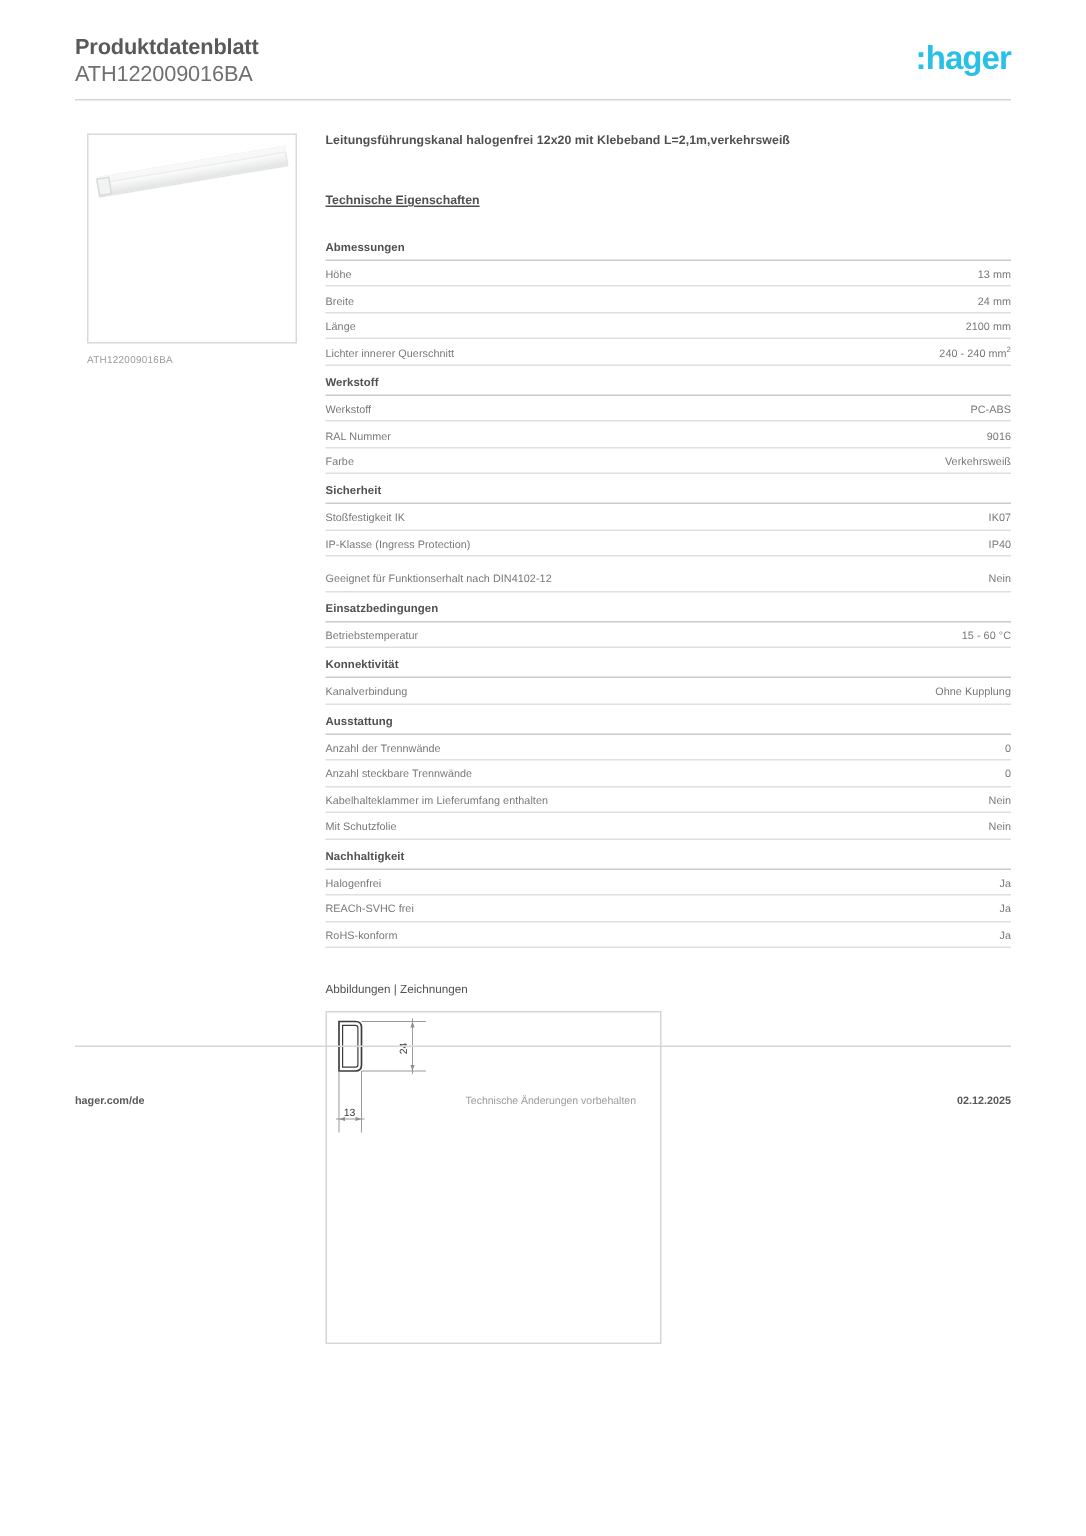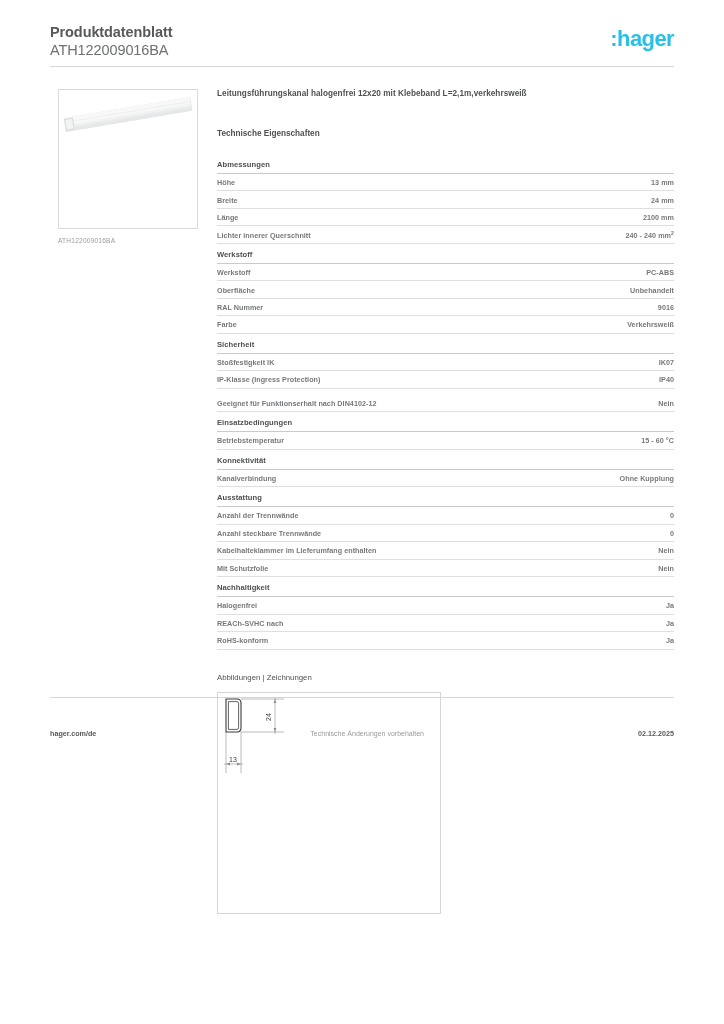--- a/index.html
+++ b/index.html
@@ -139,40 +139,40 @@
     font-weight: bold;
     color: #4f5052;
     letter-spacing: 0.05px;
     margin-bottom: 31px;
   }
   .tech-heading {
     font-size: 8.2px;
     font-weight: bold;
     color: #4f5052;
     margin-bottom: 22px;
+    text-decoration: underline;
   }
 
   .spec-group {
     margin-bottom: 6px;
   }
   .group-title {
     font-size: 7.6px;
     font-weight: bold;
     color: #4f5052;
     padding-bottom: 4px;
     border-bottom: 1px solid #c9cacc;
     letter-spacing: 0.05px;
   }
   .spec-row {
     display: flex;
     justify-content: space-between;
     align-items: flex-end;
     border-bottom: 1px solid #dedfe1;
     padding: 4.1px 0 3.4px 0;
-    font-weight: bold;
   }
   .spec-label {
     font-size: 7.2px;
     color: #77787b;
     letter-spacing: 0.04px;
     white-space: nowrap;
   }
   .spec-value {
     font-size: 7.2px;
     color: #77787b;
@@ -294,24 +294,20 @@
             <div class="spec-value"><span>240 - 240 mm</span><sup>2</sup></div>
           </div>
         </div>
         <div class="spec-group">
           <div class="group-title">Werkstoff</div>
           <div class="spec-row">
             <div class="spec-label">Werkstoff</div>
             <div class="spec-value">PC-ABS</div>
           </div>
           <div class="spec-row">
-            <div class="spec-label">Oberfläche</div>
-            <div class="spec-value">Unbehandelt</div>
-          </div>
-          <div class="spec-row">
             <div class="spec-label">RAL Nummer</div>
             <div class="spec-value">9016</div>
           </div>
           <div class="spec-row">
             <div class="spec-label">Farbe</div>
             <div class="spec-value">Verkehrsweiß</div>
           </div>
         </div>
         <div class="spec-group">
           <div class="group-title">Sicherheit</div>
@@ -363,21 +359,21 @@
             <div class="spec-value">Nein</div>
           </div>
         </div>
         <div class="spec-group">
           <div class="group-title">Nachhaltigkeit</div>
           <div class="spec-row">
             <div class="spec-label">Halogenfrei</div>
             <div class="spec-value">Ja</div>
           </div>
           <div class="spec-row">
-            <div class="spec-label">REACh-SVHC nach</div>
+            <div class="spec-label">REACh-SVHC frei</div>
             <div class="spec-value">Ja</div>
           </div>
           <div class="spec-row">
             <div class="spec-label">RoHS-konform</div>
             <div class="spec-value">Ja</div>
           </div>
         </div>
       </div>
 
     <div class="drawings-heading">Abbildungen | Zeichnungen</div>

